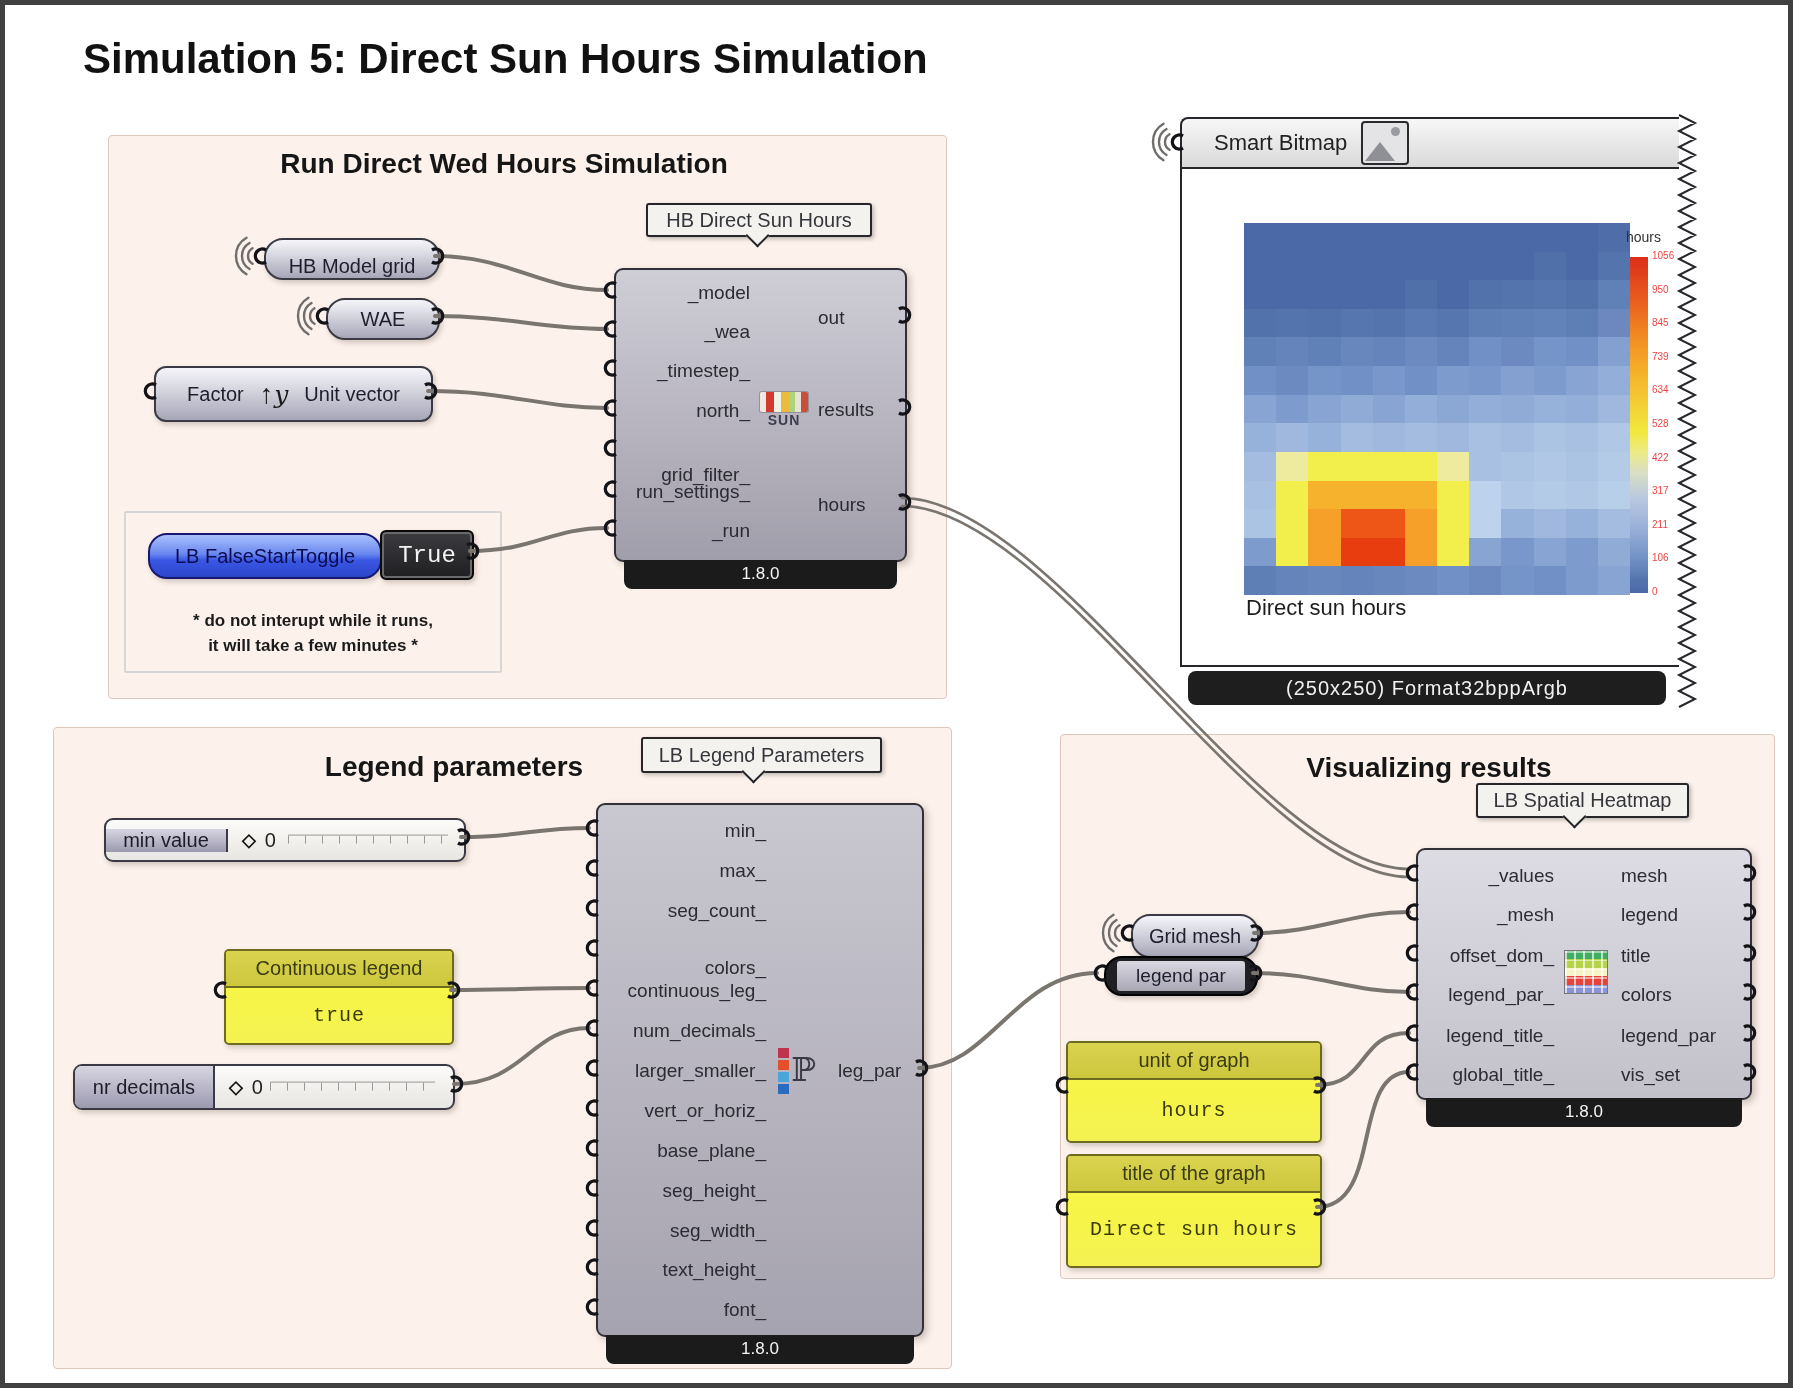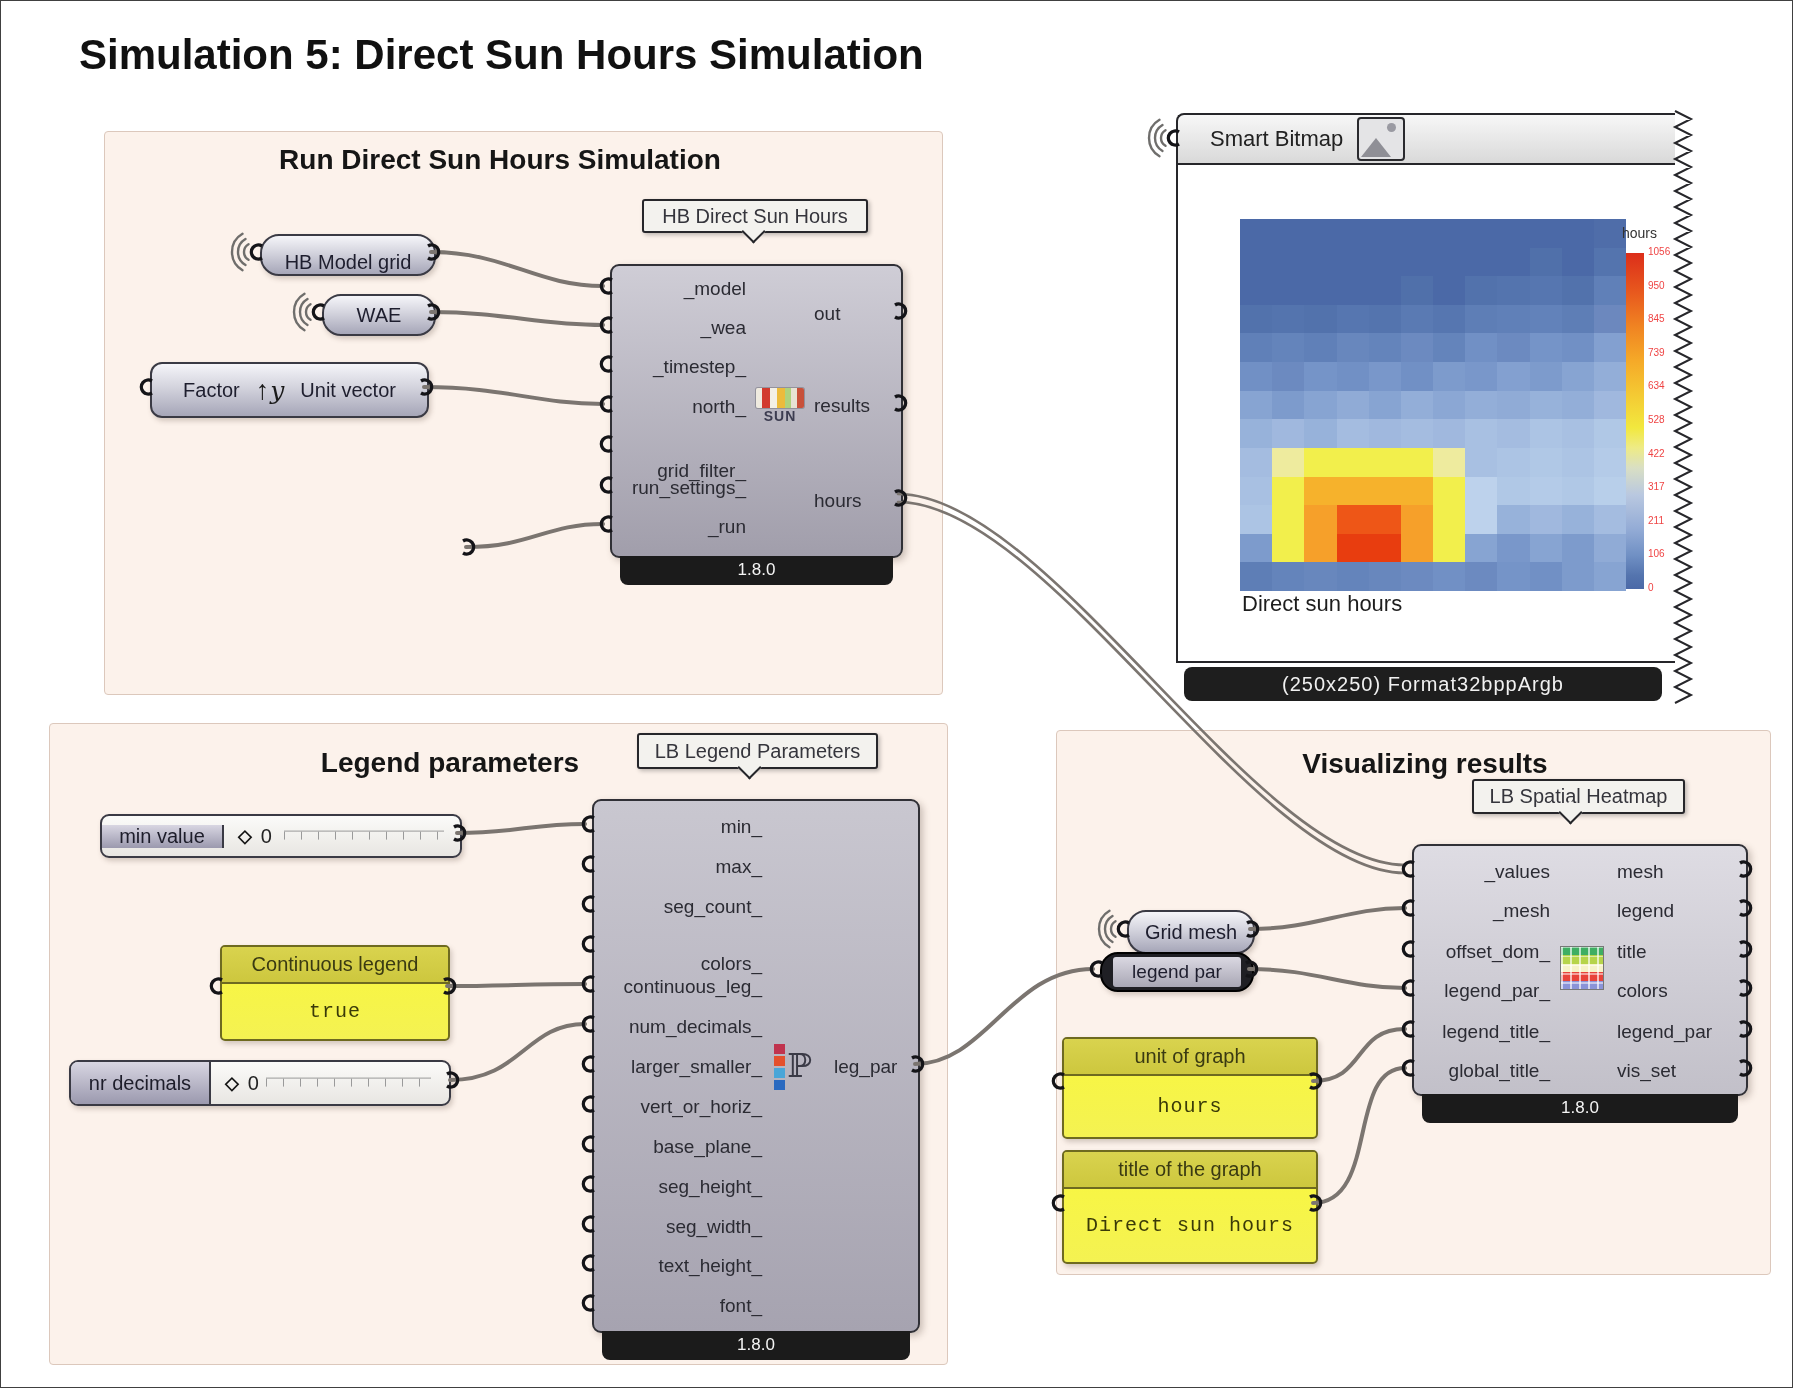--- a/index.html
+++ b/index.html
@@ -1,16 +1,16 @@
 <!DOCTYPE html>
 <html style="--group-bg: #fcf2eb; --group-border: #dcc8bc; --wire: #7b7570; --comp-border: #303036; --footer-bg: #1b1b1b; --panel-yellow-title: #d9d34e; --panel-border: #6e6a20; --tag-bg: #f3f2ee;"><head>
 <meta charset="utf-8">
 <style>
   html,body{margin:0;padding:0;background:#fff;}
-  .canvas{position:relative;width:1793px;height:1388px;background:#fff;border:1px solid #404040;
+  .canvas{position:relative;width:1793px;height:1388px;background:#fff;border:5px solid #404040;
           font-family:"Liberation Sans",sans-serif;overflow:hidden;box-sizing:border-box;}
   .main-title{position:absolute;left:78px;top:30px;font-size:42px;font-weight:bold;color:#111;}
 
   .group{position:absolute;background:var(--group-bg);border:1px solid var(--group-border);border-radius:4px;}
   .gtitle{position:absolute;font-weight:bold;font-size:28px;color:#161616;text-align:center;}
 
   .cap{position:absolute;border:2px solid #3a3a44;border-radius:19px;
        background:linear-gradient(#f5f5f9 0%,#d3d3dd 45%,#a6a6b8 100%);
        display:flex;align-items:center;justify-content:center;font-size:20px;color:#1e1e2e;
        box-shadow:2px 3px 5px rgba(90,70,60,.25);}
@@ -113,37 +113,49 @@
   .zig{fill:none;stroke:#26262a;stroke-width:2;}
 </style>
 </head>
 <body>
 
 <div class="canvas">
 
   <div class="main-title">Simulation 5: Direct Sun Hours Simulation</div>
 
   <div class="group" style="left:103px;top:130px;width:837px;height:562px;">
-    <div class="gtitle" style="left:100px;top:12px;width:590px;">Run Direct Sun Hours Simulation</div>
+    <div class="gtitle" style="left:100px;top:12px;width:590px;">Run Direct Wed Hours Simulation</div>
 
     <div class="cap" style="left:155px;top:102px;width:172px;height:38px;align-items:flex-end;">
       <span>HB Model grid</span>
     </div>
     <div class="cap" style="left:217px;top:162px;width:110px;height:38px;">
       <span>WAE</span>
     </div>
     <div class="cap" style="left:45px;top:230px;width:275px;height:52px;border-radius:12px;gap:16px;">
       <span>Factor</span>
       <span class="vec-icon">
           <span class="vec-arrow">↑</span>
           <span class="vec-y">y</span>
         </span>
       <span>Unit vector</span>
     </div>
 
+    <div class="note-box" style="left:15px;top:375px;width:374px;height:158px;">
+      <div class="toggle-cap" style="left:22px;top:20px;width:230px;height:42px;">
+        <span>LB FalseStartToggle</span>
+      </div>
+      <div class="true-box" style="left:254px;top:17px;width:90px;height:46px;">
+        <span>True</span>
+      </div>
+      <div class="note-text" style="top:95px;">
+        <div>* do not interupt while it runs,</div>
+        <div>it will take a few minutes *</div>
+      </div>
+    </div>
 
     <div class="tag" style="left:537px;top:67px;width:222px;height:30px;">
       <span>HB Direct Sun Hours</span>
       <span class="notch" style="left:101px;"></span>
     </div>
 
     <div class="comp dark" style="left:505px;top:132px;width:289px;height:290px;">
       <span class="plabel r" style="left:6px;width:128px;top:12px;">_model</span>
       <span class="plabel r" style="left:6px;width:128px;top:51px;">_wea</span>
       <span class="plabel r" style="left:6px;width:128px;top:90px;">_timestep_</span>

